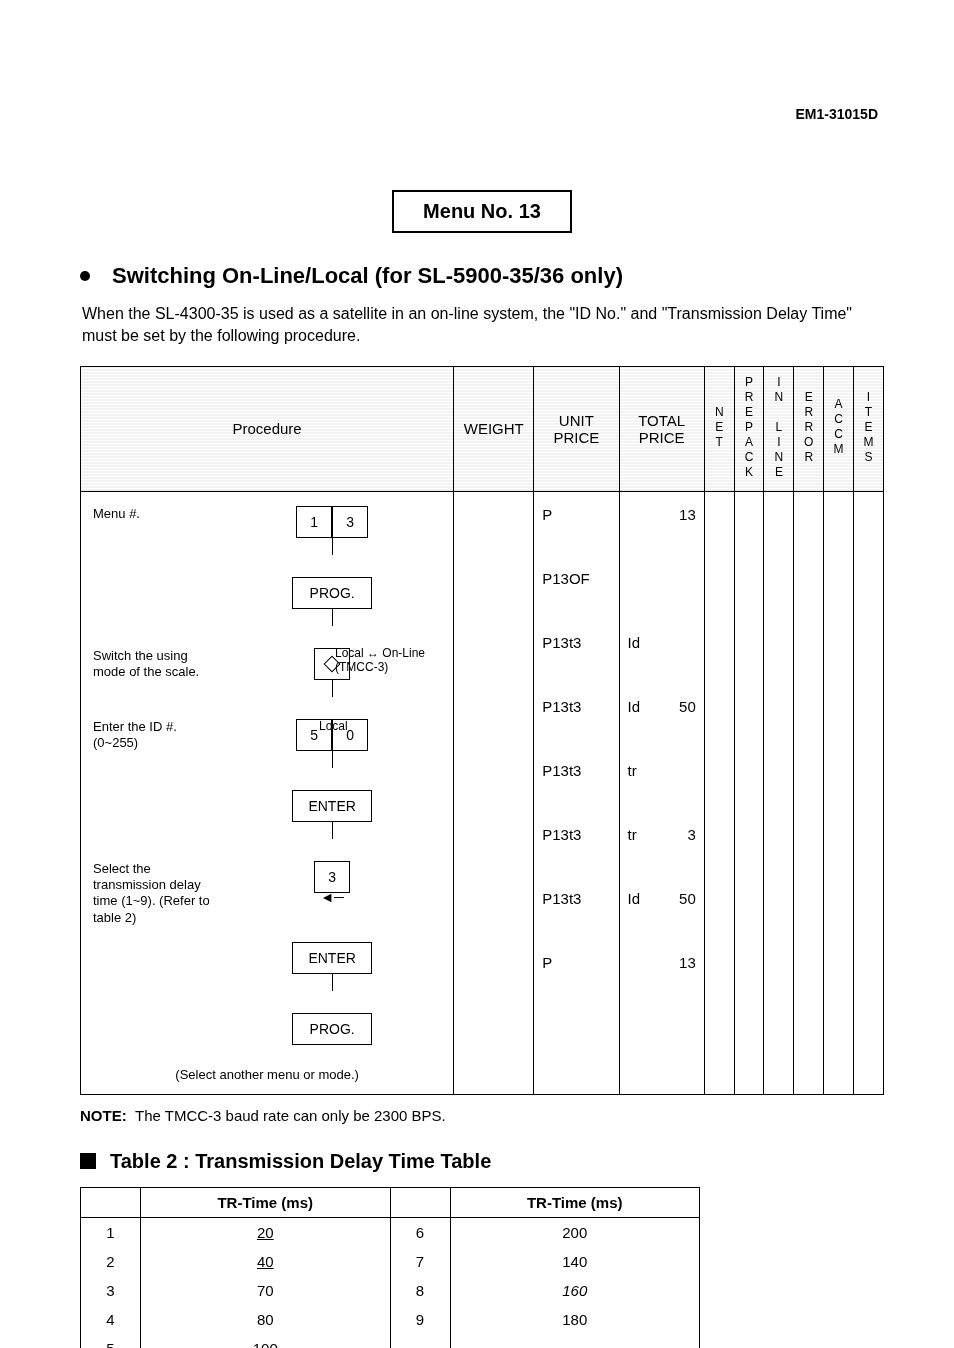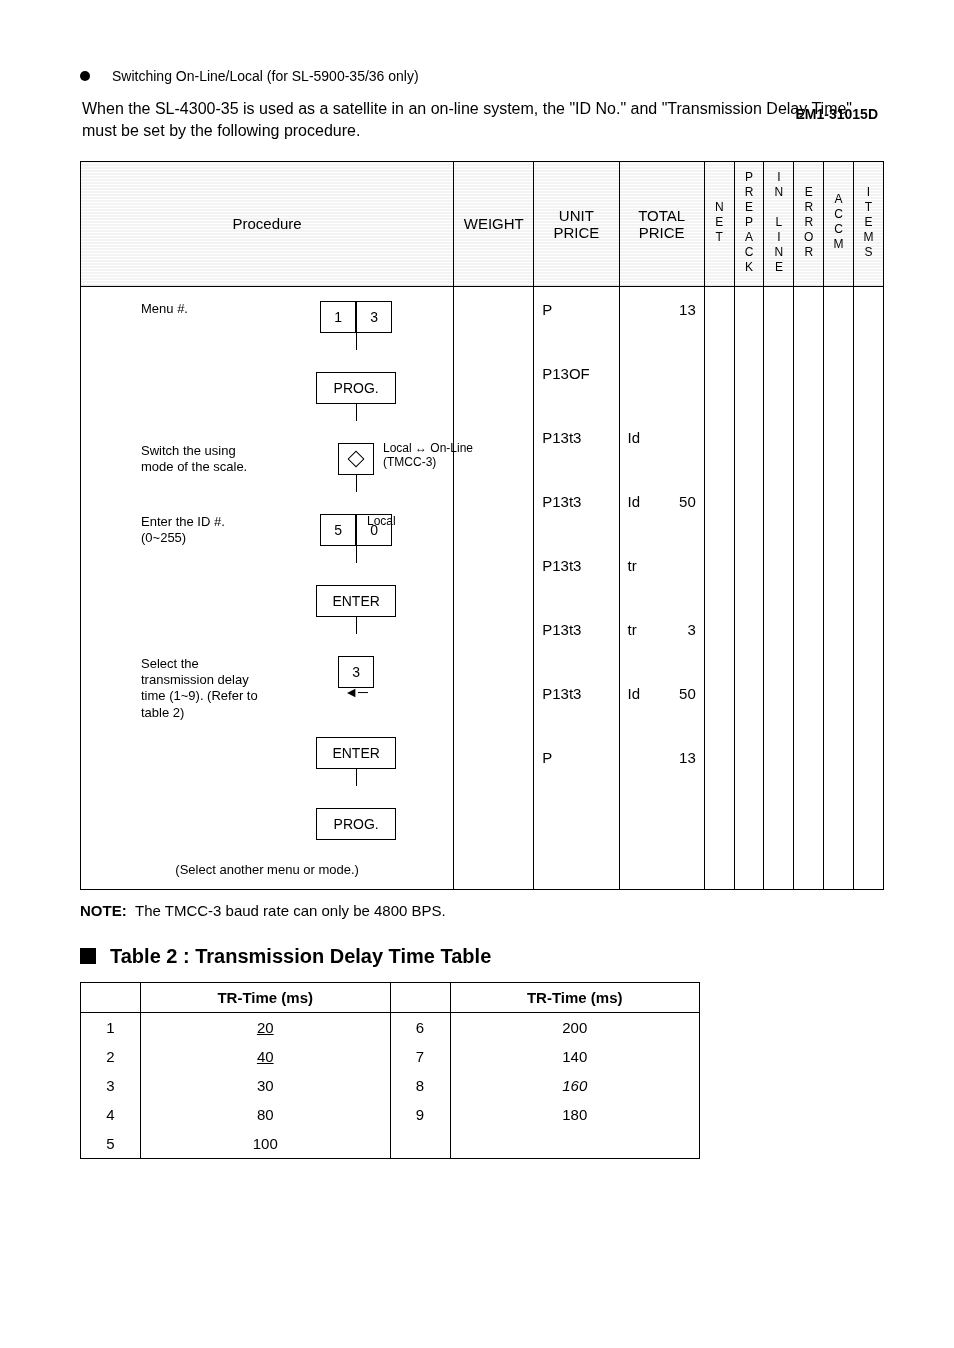--- a/index.html
+++ b/index.html
@@ -2,34 +2,34 @@
 <html><head>
 <meta charset="utf-8">
 <style>
   * { box-sizing: border-box; margin: 0; padding: 0; }
   html, body { width: 954px; background: #fff; font-family: Arial, Helvetica, sans-serif; color: #000; }
   .page { width: 954px; padding: 60px 70px 40px 80px; position: relative; }
   .doc-id { position: absolute; top: 106px; right: 76px; font-size: 14px; font-weight: bold; }
   .menu-box { width: 180px; text-align: center; margin: 130px auto 30px; border: 2px solid #000; padding: 8px 10px; font-size: 20px; font-weight: bold; }
   .bullet-line { display: flex; align-items: center; gap: 22px; margin: 8px 0 14px; }
   .bullet { width: 10px; height: 10px; background: #000; border-radius: 50%; }
-  .h-title { font-size: 14px; font-weight: normal; }
+  .h-title { font-size: 22px; font-weight: bold; }
   .intro { font-size: 16px; line-height: 1.4; margin: 6px 0 18px 2px; }
   table.proc { width: 100%; border-collapse: collapse; table-layout: fixed; }
   table.proc th, table.proc td { border: 1px solid #000; }
   table.proc th { font-weight: normal; font-size: 15px; padding: 8px 2px; background: repeating-linear-gradient(0deg,#e7e7e7 0 1px,#fff 1px 3px); }
   .vert { writing-mode: vertical-rl; text-orientation: upright; font-size: 12px; letter-spacing: 1px; }
   .proc-col { width: 350px; }
   .w-col { width: 75px; }
   .up-col { width: 80px; }
   .tp-col { width: 80px; }
   .s-col { width: 28px; }
   td.procedure-cell { vertical-align: top; padding: 14px 12px 12px; }
   td.col { vertical-align: top; padding: 14px 8px; font-size: 15px; }
-  .step { display: flex; align-items: flex-start; margin-bottom: 22px; min-height: 48px; margin-left: 48px; }
+  .step { display: flex; align-items: flex-start; margin-bottom: 22px; min-height: 48px; }
   .step-label { width: 130px; font-size: 13px; line-height: 1.25; }
   .step-controls { flex: 1; display: flex; flex-direction: column; align-items: center; position: relative; }
   .keyrow { display: flex; gap: 0; }
   .key { border: 1.5px solid #000; min-width: 36px; height: 32px; display: flex; align-items: center; justify-content: center; font-size: 14px; background: #fff; }
   .key.wide { min-width: 80px; }
   .annot { position: absolute; font-size: 12px; left: 112px; top: -2px; line-height: 1.2; white-space: nowrap; }
   .annot2 { position: absolute; font-size: 12px; left: 96px; top: 0px; }
   .conn { width: 1px; height: 18px; background: #000; margin-top: -1px; }
   .arrow-left { font-size: 14px; line-height: 10px; margin-top: -1px; }
   .footer-note { font-size: 13px; text-align: center; margin-top: 6px; }
@@ -46,20 +46,21 @@
   table.delay th { font-weight: bold; }
   .diamond { display:inline-block; width:12px; height:12px; border:1px solid #000; transform: rotate(45deg); }
 </style>
 </head>
 <body>
 
 <div class="page">
 
   <div class="doc-id">EM1-31015D</div>
 
+  <div class="menu-box">Menu No. 13</div>
 
   <div class="bullet-line">
     <span class="bullet"></span>
     <span class="h-title">Switching On-Line/Local (for SL-5900-35/36 only)</span>
   </div>
 
   <p class="intro">When the SL-4300-35 is used as a satellite in an on-line system, the "ID No." and "Transmission Delay Time" must be set by the following procedure.</p>
 
   <table class="proc">
     <colgroup>
@@ -262,21 +263,21 @@
         <td class="col"></td>
         <td class="col"></td>
         <td class="col"></td>
         <td class="col"></td>
         <td class="col"></td>
       </tr>
     </tbody>
   </table>
 
   <p class="note">
-    <b>NOTE:</b>&nbsp;&nbsp;<span>The TMCC-3 baud rate can only be 4800 BPS.</span>
+    <b>NOTE:</b>&nbsp;&nbsp;<span>The TMCC-3 baud rate can only be 2300 BPS.</span>
   </p>
 
   <div class="sq-line">
     <span class="sq"></span>
     <span class="t2title">Table 2 : Transmission Delay Time Table</span>
   </div>
 
   <table class="delay">
     <thead>
       <tr>
@@ -294,21 +295,21 @@
             <div style="padding:6px;">2</div>
             <div style="padding:6px;">3</div>
             <div style="padding:6px;">4</div>
             <div style="padding:6px;">5</div>
           </div>
         </td>
         <td rowspan="5" style="padding:0;">
           <div style="display:flex;flex-direction:column;">
             <div style="padding:6px;text-decoration:underline;">20</div>
             <div style="padding:6px;text-decoration:underline;">40</div>
-            <div style="padding:6px;">30</div>
+            <div style="padding:6px;">70</div>
             <div style="padding:6px;">80</div>
             <div style="padding:6px;">100</div>
           </div>
         </td>
         <td rowspan="5" style="padding:0;">
           <div style="display:flex;flex-direction:column;">
             <div style="padding:6px;">6</div>
             <div style="padding:6px;">7</div>
             <div style="padding:6px;">8</div>
             <div style="padding:6px;">9</div>

